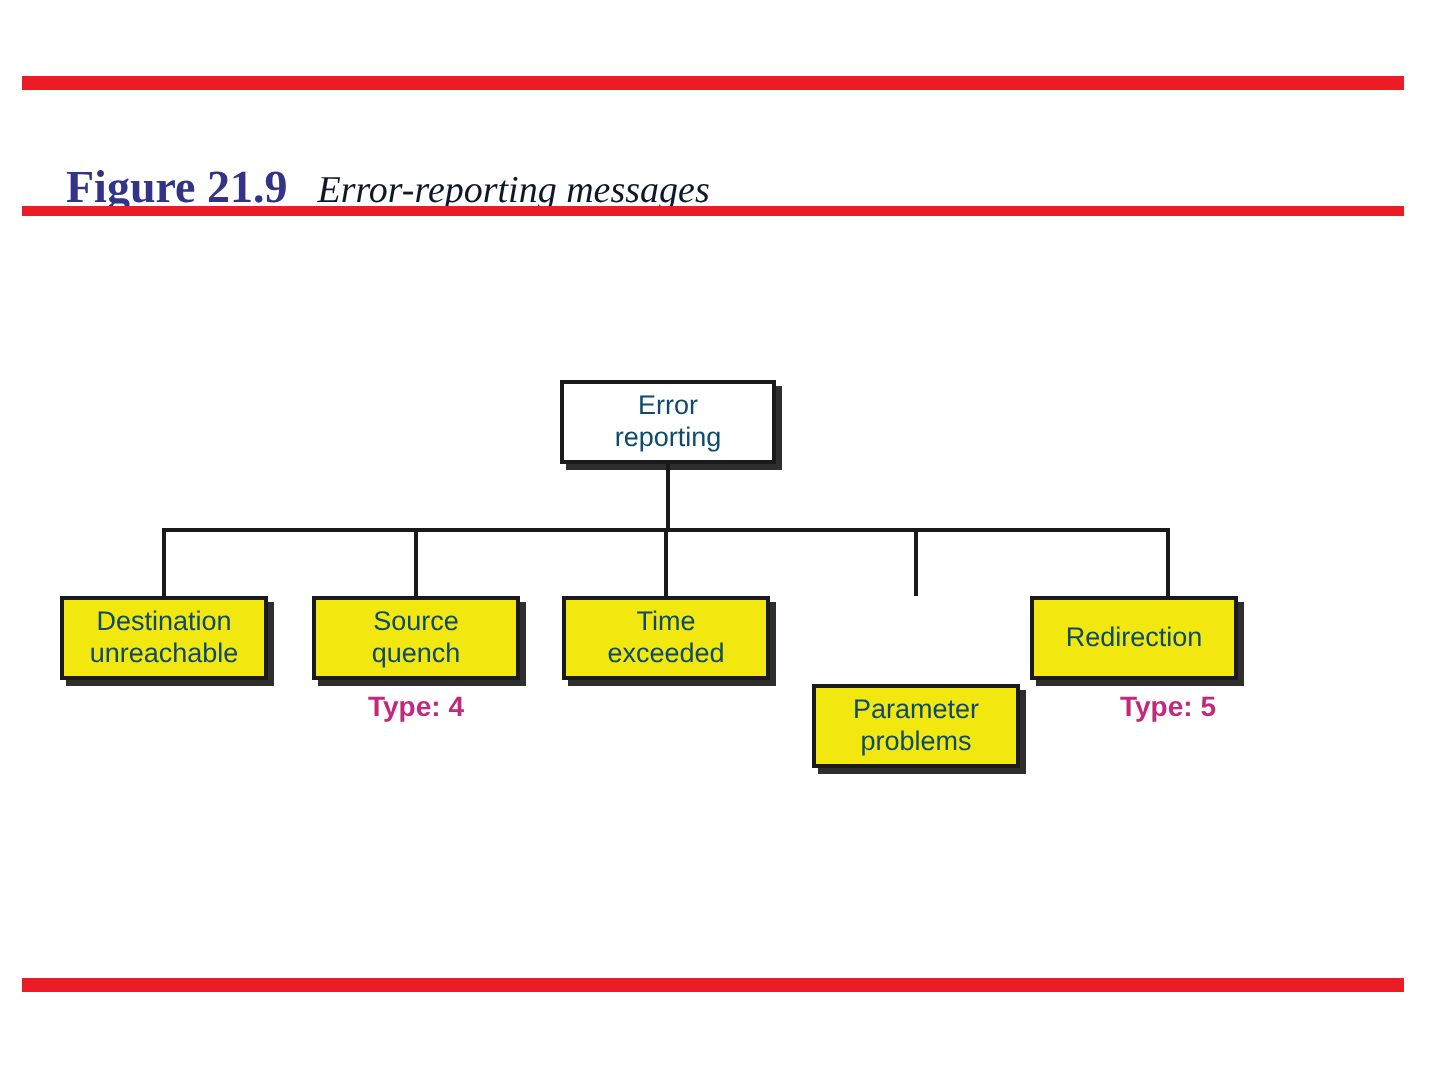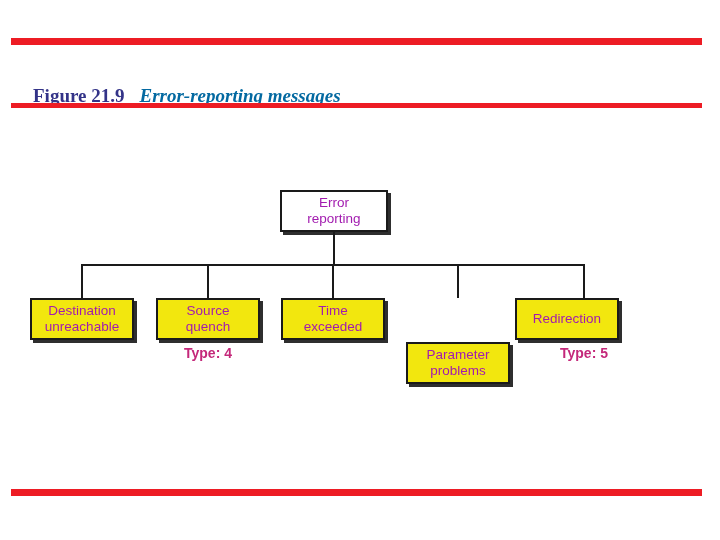--- a/index.html
+++ b/index.html
@@ -19,39 +19,39 @@
   .rule-bottom { top: 489px; height: 7px; }
 
   
   .title-row {
     position: absolute; left: 33px; top: 60px;
     display: flex; align-items: baseline; gap: 15px;
     white-space: nowrap;
   }
   .fig-label {
     font-family: "Liberation Serif", serif;
-    font-weight: bold; font-size: 19px;
+    font-weight: bold; font-size: 23px;
     color: var(--figure-label-blue, #333388);
   }
   .fig-caption {
     font-family: "Liberation Serif", serif;
-    font-weight: bold; font-style: italic; font-size: 19px;
-    color: #0369a1;
+    font-weight: normal; font-style: italic; font-size: 19px;
+    color: #0f172a;
     margin-top: 25px;
   }
 
   
   .diagram { position: absolute; left: 0; top: 0; width: 720px; height: 540px; }
   .node {
     position: absolute; box-sizing: border-box;
     border: 2px solid #1a1a1a;
     box-shadow: 3px 3px 0 #2e2e2e;
     display: flex; flex-direction: column; justify-content: center; align-items: center;
     text-align: center;
-    font-size: 13.5px; line-height: 16.5px; color: #a21caf;
+    font-size: 13.5px; line-height: 16.5px; color: #0c4a6e;
   }
   .node-root  { left: 280px; top: 190px; width: 108px; height: 42px; background: #ffffff; }
   .node-child { top: 298px; width: 104px; height: 42px; background: var(--node-fill-yellow, #f2e70e); }
   .c0 { left: 30px; }  .c1 { left: 156px; } .c2 { left: 281px; }
   .c3 { left: 406px; margin-top: 44px; } .c4 { left: 515px; }
 
   .line { position: absolute; background: #1a1a1a; }
   .stem-root { left: 333px; top: 232px; width: 2px; height: 34px; }
   .hbar      { left: 81px;  top: 264px; width: 504px; height: 2px; }
   .stem      { top: 266px;  width: 2px; height: 32px; }

